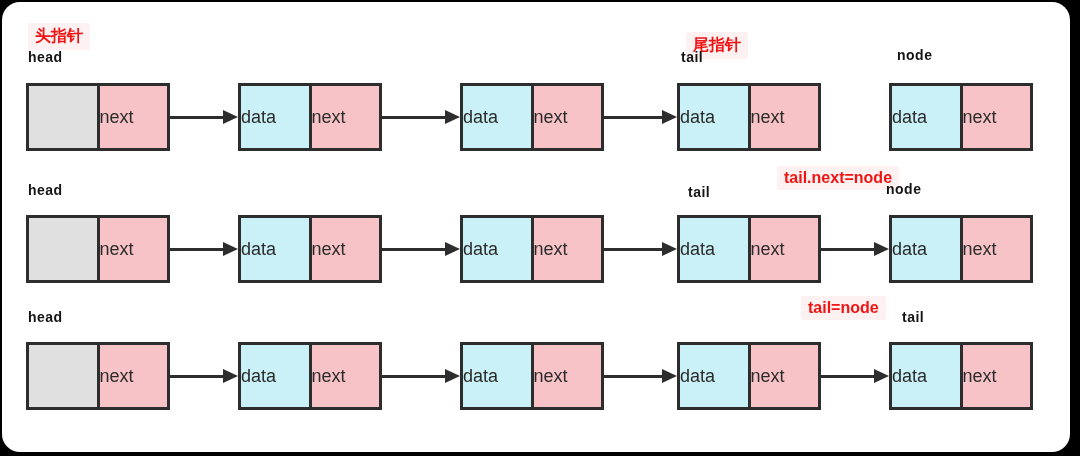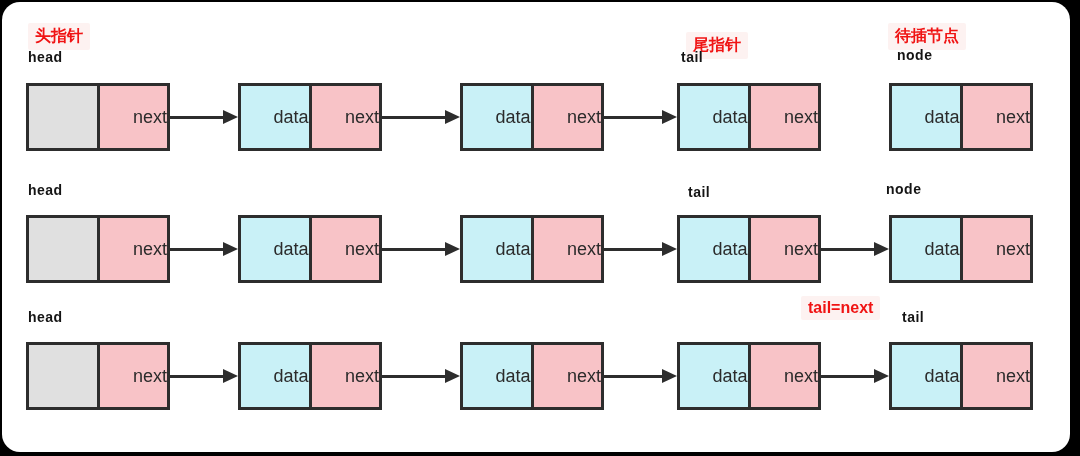--- a/index.html
+++ b/index.html
@@ -7,21 +7,21 @@
     --cell_data:#c9f1f7; --cell_next:#f8c3c7; --cell_empty:#e0e0e0;
     --red:#f01414; --red_bg:#fdf2f1; --label_ink:#141414;
   }
   html,body{margin:0;padding:0;background:var(--page_bg);}
   .stage{position:relative;width:1080px;height:456px;background:var(--page_bg);
          font-family:Liberation Sans, sans-serif;overflow:hidden;}
   .card{position:absolute;left:2px;top:2px;width:1068px;height:450px;
         background:var(--card_bg);border-radius:18px;}
   .box{position:absolute;width:144px;height:68px;box-sizing:border-box;
        border:3px solid var(--ink);display:flex;background:var(--card_bg);}
-  .cell{flex:1;display:flex;align-items:center;justify-content:flex-end;
+  .cell{flex:1;display:flex;align-items:center;justify-content:flex-start;
         font-size:18px;color:#2b2b2b;}
   .cell.first{border-right:3px solid var(--ink);}
   .cell.data{background:var(--cell_data);}
   .cell.next{background:var(--cell_next);}
   .cell.empty{background:var(--cell_empty);}
   .lbl{position:absolute;font-size:14px;font-weight:600;color:var(--label_ink);
        letter-spacing:.5px;white-space:nowrap;}
   .ann{position:absolute;font-size:16px;font-weight:700;color:var(--red);
        background:var(--red_bg);padding:3px 7px;border-radius:2px;white-space:nowrap;}
   .arrow{position:absolute;height:14px;}
@@ -33,21 +33,20 @@
 </head>
 <body>
 
 <div class="stage">
   <div class="card"></div>
 
   <span class="ann" style="left:28px;top:23px">头指针</span>
   <span class="lbl" style="left:28px;top:49px">head</span>
   <span class="ann" style="left:686px;top:32px">尾指针</span>
   <span class="lbl" style="left:681px;top:49px">tail</span>
-  <span class="ann" style="left:888px;top:23px">待插节点</span>
   <span class="lbl" style="left:897px;top:47px">node</span>
 
   <div class="box" style="left:26px;top:83px">
     <div class="cell empty first"></div>
     <div class="cell next">
         <span>next</span>
       </div>
   </div>
   <div class="box" style="left:238px;top:83px">
     <div class="cell data first">
@@ -90,20 +89,21 @@
       <span class="shaft"></span>
       <span class="tip"></span>
     </div>
   <div class="arrow" style="left:604px;top:110px;width:73px">
       <span class="shaft"></span>
       <span class="tip"></span>
     </div>
 
   <span class="lbl" style="left:28px;top:182px">head</span>
   <span class="lbl" style="left:688px;top:184px">tail</span>
+  <span class="ann" style="left:777px;top:166px">tail.next=node</span>
   <span class="lbl" style="left:886px;top:181px">node</span>
 
   <div class="box" style="left:26px;top:215px">
     <div class="cell empty first"></div>
     <div class="cell next">
         <span>next</span>
       </div>
   </div>
   <div class="box" style="left:238px;top:215px">
     <div class="cell data first">
@@ -149,21 +149,21 @@
   <div class="arrow" style="left:604px;top:242px;width:73px">
       <span class="shaft"></span>
       <span class="tip"></span>
     </div>
   <div class="arrow" style="left:821px;top:242px;width:68px">
       <span class="shaft"></span>
       <span class="tip"></span>
     </div>
 
   <span class="lbl" style="left:28px;top:309px">head</span>
-  <span class="ann" style="left:801px;top:296px">tail=next</span>
+  <span class="ann" style="left:801px;top:296px">tail=node</span>
   <span class="lbl" style="left:902px;top:309px">tail</span>
 
   <div class="box" style="left:26px;top:342px">
     <div class="cell empty first"></div>
     <div class="cell next">
         <span>next</span>
       </div>
   </div>
   <div class="box" style="left:238px;top:342px">
     <div class="cell data first">

